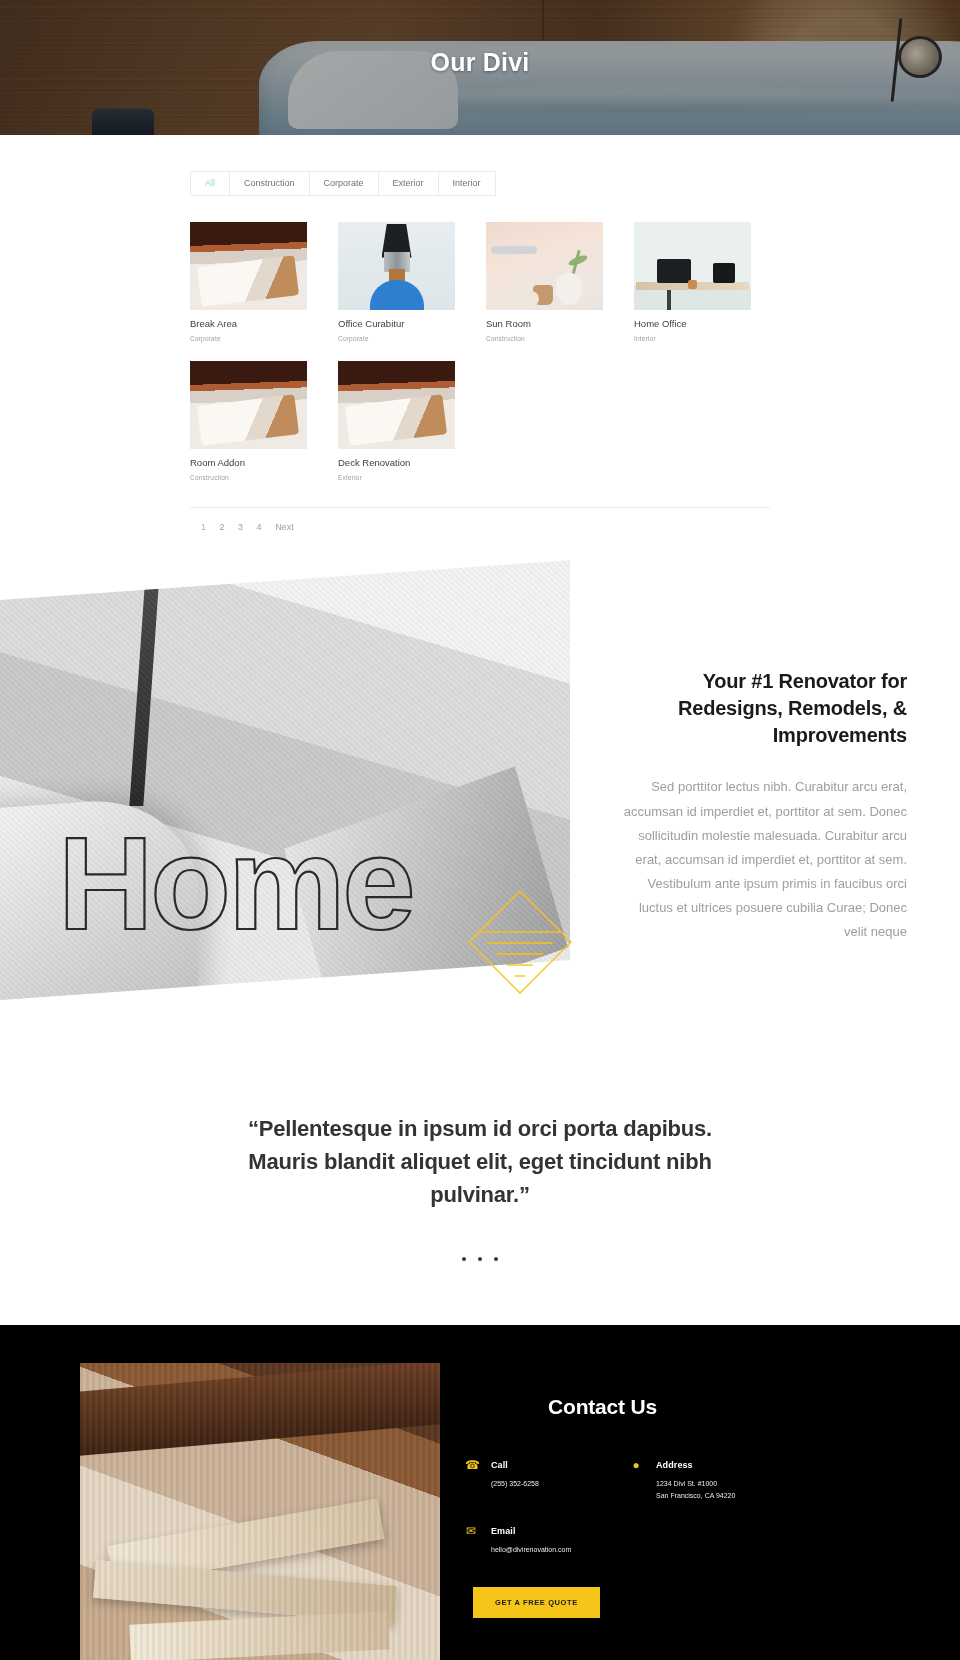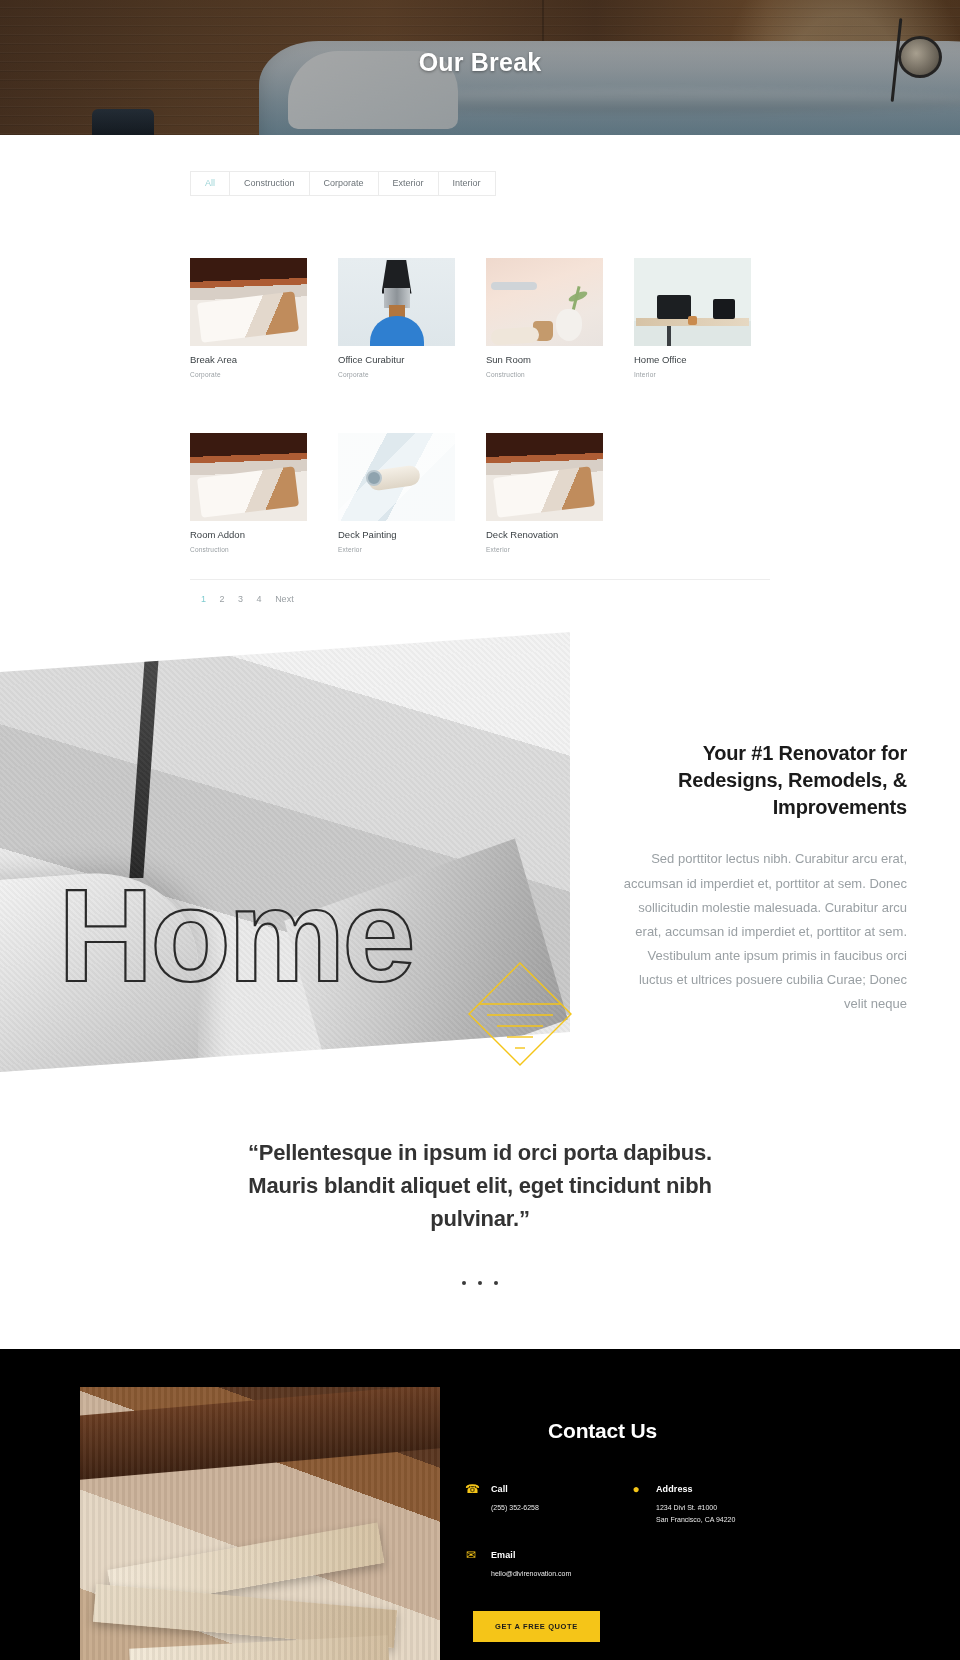--- a/index.html
+++ b/index.html
@@ -109,21 +109,21 @@
   }
   .filter:last-child { border-right: 1px solid #ebebeb; }
   .filter.active { color: #9fd5d8; background:#fff; }
 
   .grid {
     display: grid;
     grid-template-columns: repeat(4, 117px);
     column-gap: 31px;
     row-gap: 19px;
   }
-  .card { width: 117px; margin-top: 36px; }
+  .card { width: 117px; }
   .thumb {
     width: 117px; height: 88px;
     background:#ddd;
     overflow: hidden;
     position: relative;
   }
   .card-title {
     font-size: 9.5px;
     color: #3c4246;
     margin-top: 8px;
@@ -298,39 +298,39 @@
     font-size: 20px; font-weight: 800; color:#1a1a1a;
     line-height: 1.35; letter-spacing: -.2px;
   }
   .about-p {
     margin-top: 26px;
     font-size: 13px; line-height: 1.85; color:#9aa0a4;
   }
 
   .wordmark {
     position: absolute;
-    left: 58px; top: 196px;
+    left: 58px; top: 216px;
     font-size: 132px;
     font-weight: 800;
     line-height: 1;
     letter-spacing: -3px;
     color: transparent;
     -webkit-text-stroke: 2.2px #2a2a2a;
     z-index: 4;
   }
   .diamond {
     position: absolute;
     left: 465px; top: 285px;
     width: 110px; height: 110px;
     z-index: 3;
   }
 
   
   .testimonial {
-    margin-top: 28px;
+    margin-top: 76px;
     text-align: center;
     padding-bottom: 60px;
   }
   .testimonial-quote {
     width: 470px; margin: 0 auto;
     font-size: 22px; font-weight: 800; color:#333;
     line-height: 1.5; letter-spacing: -.2px;
   }
   .dots { margin-top: 36px; }
   .dot {
@@ -427,21 +427,21 @@
     <div class="hero-photo">
       <div class="hero-woodgrain"></div>
       <div class="hero-seam"></div>
       <div class="hero-nightstand"></div>
       <div class="hero-bed"></div>
       <div class="hero-pillow"></div>
       <div class="hero-lamp-arm"></div>
       <div class="hero-lamp-shade"></div>
     </div>
     <div class="hero-overlay"></div>
-    <div class="hero-title">Our Break</div>
+    <div class="hero-title">Our Divi</div>
   </div>
 
   <div class="gallery-section">
     <div class="container">
 
       <div class="filters">
         <div class="filter active">All</div>
         <div class="filter">Construction</div>
         <div class="filter">Corporate</div>
         <div class="filter">Exterior</div>
@@ -502,31 +502,20 @@
         </div>
 
         <div class="card">
           <div class="thumb">
               <div class="ph-wood"></div>
             </div>
           <div class="card-title">Room Addon</div>
           <div class="card-cat">Construction</div>
         </div>
 
-        <div class="card">
-          <div class="thumb">
-            <div class="ph-roller">
-                <div class="stripe"></div>
-                <div class="rol"></div>
-                <div class="cap"></div>
-              </div>
-          </div>
-          <div class="card-title">Deck Painting</div>
-          <div class="card-cat">Exterior</div>
-        </div>
 
         <div class="card">
           <div class="thumb">
               <div class="ph-wood"></div>
             </div>
           <div class="card-title">Deck Renovation</div>
           <div class="card-cat">Exterior</div>
         </div>
 
       </div>

